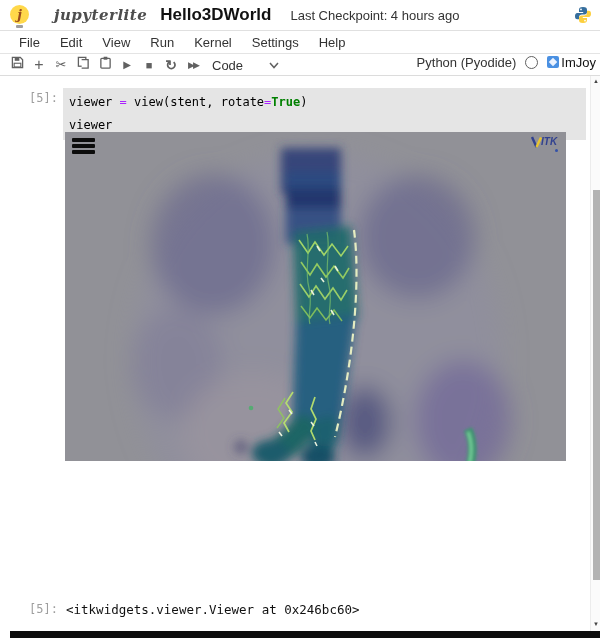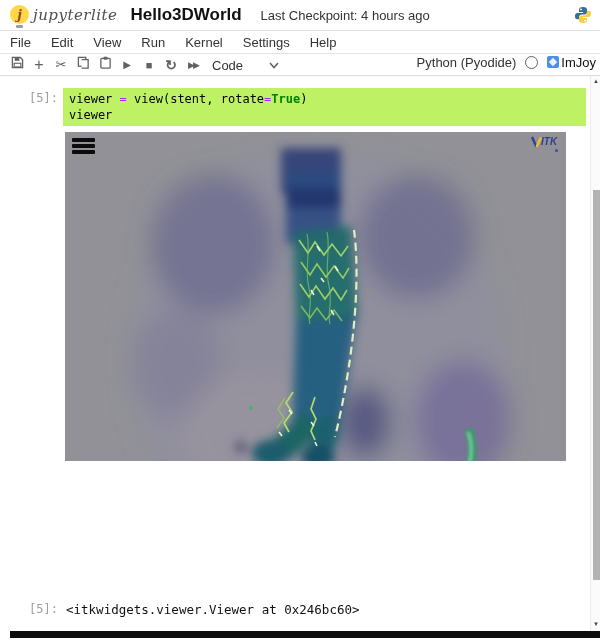--- a/index.html
+++ b/index.html
@@ -9,28 +9,28 @@
   
   .header { position:absolute; top:0; left:0; width:600px; height:31px;
             border-bottom:1px solid #e0e0e0; display:flex; align-items:center; background:#fff; }
   .logo-bulb { position:relative; width:21px; height:21px; margin-left:10px; }
   .logo-bulb .bulb { width:19px; height:19px; border-radius:50%; background:#ffd84a;
             display:flex; align-items:center; justify-content:center;
             font-family:"DejaVu Serif", serif; font-style:italic; font-weight:bold;
             font-size:13px; color:#9a4a1e; }
   .logo-bulb .base { position:absolute; left:6px; bottom:-2px; width:7px; height:3px; background:#9e9e9e; border-radius:1px; }
   .brand { font-family:"DejaVu Serif", serif; font-style:italic; font-size:15px;
-           color:#4d4d4d; margin-left:2px; letter-spacing:.5px; }
+           color:#4d4d4d; margin-left:23px; letter-spacing:.5px;font-weight:bold; }
   .nb-title { font-size:17px; font-weight:bold; color:#111; margin-left:13px; }
   .checkpoint { font-size:13px; color:#333; margin-left:19px; }
   .py-logo { position:absolute; right:8px; top:6px; }
 
   
   .menubar { position:absolute; top:32px; left:0; width:600px; height:22px;
-             border-bottom:1px solid #e4e4e4; display:flex; align-items:center; background:#fff; }
+             border-bottom:1px solid #e4e4e4; display:flex; align-items:center; background:#fff;padding-left:9px; }
   .menu-item { font-size:13px; color:#333; padding:0 10px; cursor:default; }
   .menu-item:first-child { padding-left:10px; }
 
   
   .toolbar { position:absolute; top:55px; left:0; width:600px; height:21px;
              border-bottom:1px solid #dcdcdc; display:flex; align-items:center; background:#fff; }
   .tbtn { width:22px; text-align:center; color:#616161; font-size:12px; line-height:18px; cursor:pointer; }
   .tbtn.g-add { font-size:16px; }
   .tbtn.g-cut { font-size:13px; }
   .tbtn.g-run { font-size:10px; }
@@ -47,22 +47,22 @@
   .imjoy-icon { width:12px; height:12px; background:#4a90e2; border-radius:2px; position:relative; }
   .imjoy-icon::after { content:""; position:absolute; left:3px; top:3px; width:6px; height:6px;
                        background:#eaf2ff; transform:rotate(45deg); }
   .imjoy-label { font-size:13px; color:#111; margin-left:2px; }
 
   
   .mono { font-family:"DejaVu Sans Mono", monospace; }
   .code-cell { position:absolute; top:88px; left:0; width:600px; }
   .in-prompt { position:absolute; left:8px; top:3px; width:50px; text-align:right;
                font-size:12px; color:#9e9e9e; }
-  .code-box { position:absolute; left:63px; top:0; width:523px; background:#bef264;
-              padding:3px 6px; font-size:12px; line-height:16px; color:#000; white-space:pre; }
+  .code-box { position:absolute; left:63px; top:0; width:523px; background:#e5e5e5;
+              padding:3px 6px; font-size:12px; line-height:23px; color:#000; white-space:pre; }
   .tok-op { color:#aa22ff; }
   .tok-kw { color:#008000; font-weight:bold; }
 
   
   .viewer { position:absolute; top:132px; left:65px; width:501px; height:329px;
             background:#919197; overflow:hidden; }
   .burger { position:absolute; left:7px; top:6px; width:23px; cursor:pointer; }
   .burger div { height:3.5px; background:#0c0c0c; margin-bottom:2.5px; border-radius:1px; }
   .itk-logo { position:absolute; left:466px; top:4px; display:flex; align-items:flex-start; cursor:pointer; }
   .itk-text { font-size:10px; font-weight:bold; font-style:italic; color:#31418f; margin-left:-2px; }

